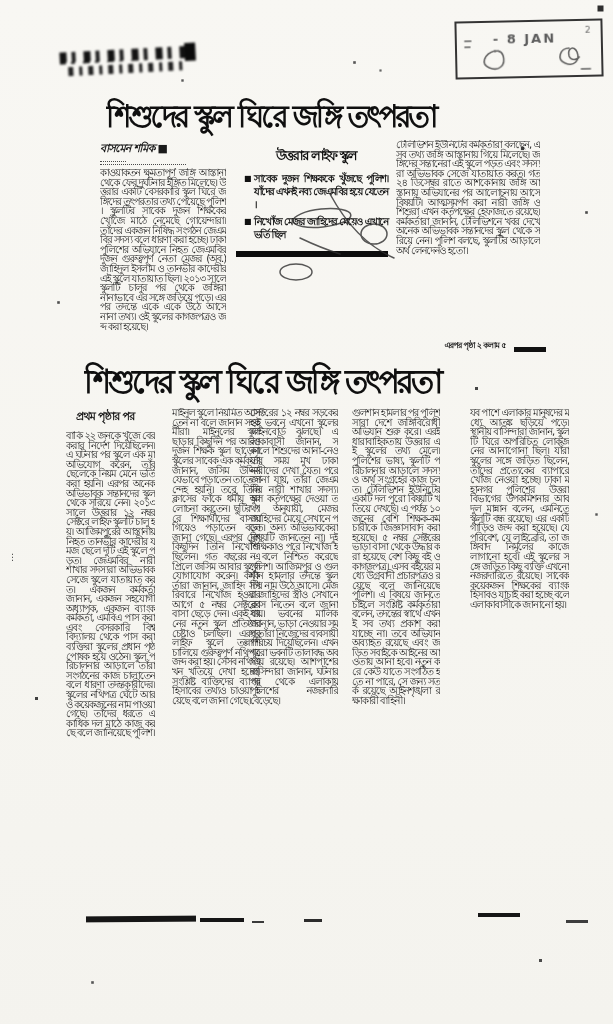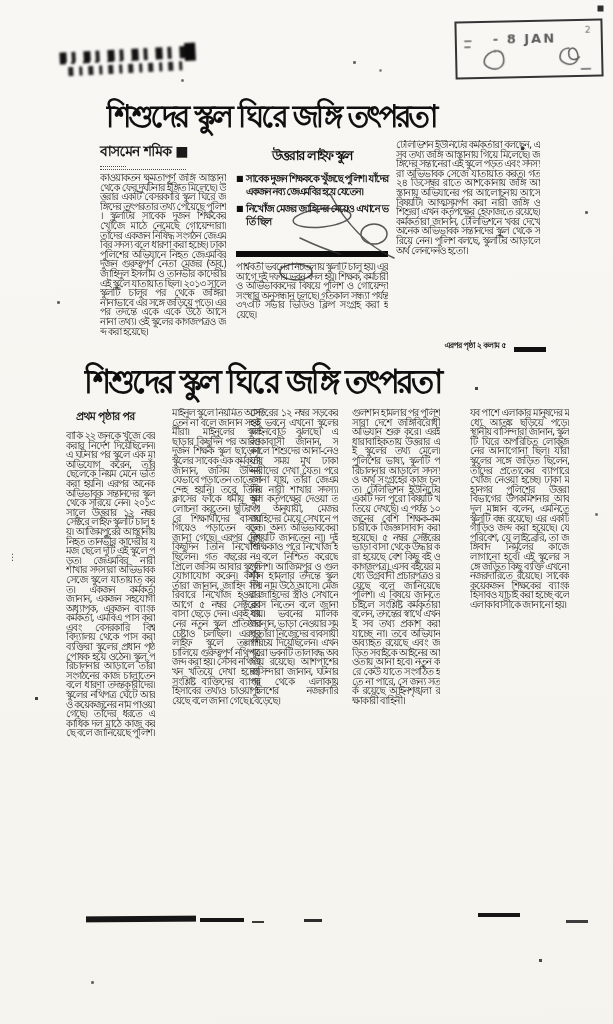--- a/index.html
+++ b/index.html
@@ -41,28 +41,28 @@
     filter:blur(.35px);transform:scale(1,1.06);transform-origin:left top;}
   .headline.h1{left:106px;top:92px;width:436px;height:48px;font-size:29px;letter-spacing:-3px;}
   .headline.h2{left:84px;top:356px;width:466px;height:50px;font-size:31px;letter-spacing:-3px;}
   
   .body-text{font-size:10px;line-height:9.6px;text-align:justify;letter-spacing:-1.1px;
     word-break:break-all;overflow:hidden;color:#262626;filter:blur(.22px);}
   .front-col{position:absolute;top:140px;}
   .col-a{left:100px;width:126px;}
   .col-b{left:236px;width:152px;top:146px;}
   .col-c{left:396px;width:144px;}
-  .byline{font-weight:bold;font-size:14px;letter-spacing:-.8px;color:#1a1a1a;}
+  .byline{font-weight:bold;font-size:11px;letter-spacing:-.8px;color:#1a1a1a;font-style:italic;}
   .byline-rule{border-bottom:1.5px dotted #4a4a4a;margin-top:2px;}
   .byline-rule.r1{width:26px;}
   .byline-rule.r2{width:86px;margin-bottom:3px;}
   .ta{height:188px;}
   .tb{height:90px;}
   .tc{height:194px;}
-  .callout{min-height:100px;}
+  .callout{min-height:100px;margin-left:8px;}
   .callout-title{font-weight:bold;font-size:13px;letter-spacing:-1.4px;text-align:center;
     color:#0e0e0e;margin-bottom:5px;white-space:nowrap;overflow:hidden;filter:blur(.25px);}
   .bullet-row{display:flex;margin-bottom:4px;}
   .bullet-marker{flex:0 0 10px;font-size:8px;line-height:13px;color:#111;}
   .bullet-text{font-weight:bold;font-size:10px;line-height:13px;letter-spacing:-1.3px;
     text-align:justify;word-break:break-all;color:#151515;filter:blur(.25px);}
   .heavy-bar{height:6px;background:#0c0c0c;margin:5px 0 5px;filter:blur(.35px);}
   .jump-note{font-size:8px;font-weight:bold;letter-spacing:-.8px;margin-top:5px;padding-left:14px;color:#161616;text-align:center;}
   .scribble{position:absolute;left:266px;top:186px;width:140px;height:116px;filter:blur(.2px);}
   
@@ -111,29 +111,28 @@
     <div class="byline-rule r1"></div>
     <div class="byline-rule r2"></div>
     <div class="body-text ta">কাওয়াকতন ক্ষমতাপূর্ণ জঙ্গি আস্তানা থেকে ফের দুর্ঘটনার ইঙ্গিত মিলেছে। উত্তরার একটি বেসরকারি স্কুল ঘিরে জঙ্গিদের তৎপরতার তথ্য পেয়েছে পুলিশ। স্কুলটির সাবেক দুজন শিক্ষকের খোঁজে মাঠে নেমেছে গোয়েন্দারা। তাঁদের একজন নিষিদ্ধ সংগঠন জেএমবির সদস্য বলে ধারণা করা হচ্ছে। ঢাকা পুলিশের অভিযানে নিহত জেএমবির দুজন গুরুত্বপূর্ণ নেতা মেজর (অব.) জাহিদুল ইসলাম ও তানভীর কাদেরীর এই স্কুলে যাতায়াত ছিল। ২০১৩ সালে স্কুলটি চালুর পর থেকে জঙ্গিরা নানাভাবে এর সঙ্গে জড়িয়ে পড়ে। এরপর তদন্তে একে একে উঠে আসে নানা তথ্য। ওই স্কুলের কাগজপত্রও জব্দ করা হয়েছে।</div>
   </div>
 
   <div class="front-col col-b">
     <div class="callout">
       <div class="callout-title">উত্তরার লাইফ স্কুল</div>
       <div class="bullet-row">
         <span class="bullet-marker">■</span>
-        <span class="bullet-text">সাবেক দুজন শিক্ষককে খুঁজছে পুলিশ। যাঁদের একজন নব্য জেএমবির হয়ে যেতেন।</span>
+        <span class="bullet-text">সাবেক দুজন শিক্ষককে খুঁজছে পুলিশ। যাঁদের এখনই নব্য জেএমবির হয়ে যেতেন।</span>
       </div>
       <div class="bullet-row">
         <span class="bullet-marker">■</span>
         <span class="bullet-text">নিখোঁজ মেজর জাহিদের মেয়েও এখানে ভর্তি ছিল</span>
       </div>
     </div>
     <div class="heavy-bar"></div>
-    <div class="body-text tb">পার্শ্ববর্তী ভবনের নিচতলায় স্কুলটি চালু হয়। এর আগে দুই দফায় ভবন বদল হয়। শিক্ষক, কর্মচারী ও অভিভাবকদের বিষয়ে পুলিশ ও গোয়েন্দা সংস্থার অনুসন্ধান চলছে। গতকাল সন্ধ্যা পর্যন্ত ৩৭৩টি সভার ভিডিও ক্লিপ সংগ্রহ করা হয়েছে।</div>
   </div>
 
   <div class="front-col col-c">
     <div class="body-text tc">টেলিভিশন ইউনিটের কর্মকর্তারা বলছেন, এসব তথ্য জঙ্গি আস্তানায় গিয়ে মিলেছে। জঙ্গিদের সন্তানেরা এই স্কুলে পড়ত এবং সদস্যরা অভিভাবক সেজে যাতায়াত করত। গত ২৪ ডিসেম্বর রাতে আশকোনায় জঙ্গি আস্তানায় অভিযানের পর আলোচনায় আসে বিষয়টি। আত্মসমর্পণ করা নারী জঙ্গি ও শিশুরা এখন কর্তৃপক্ষের হেফাজতে রয়েছে। কর্মকর্তারা জানান, টেলিভিশনে খবর দেখে অনেক অভিভাবক সন্তানদের স্কুল থেকে সরিয়ে নেন। পুলিশ বলছে, স্কুলটির আড়ালে অর্থ লেনদেনও হতো।</div>
     <div class="jump-note">এরপর পৃষ্ঠা ২ কলাম ৫</div>
   </div>
 
   <svg class="scribble" viewBox="0 0 140 116">
     <g fill="none" stroke="#2f2f2f" stroke-width="1.5" stroke-linecap="round" opacity="0.8">
       <ellipse cx="56" cy="32" rx="29" ry="9" transform="rotate(-6 56 32)"></ellipse>

